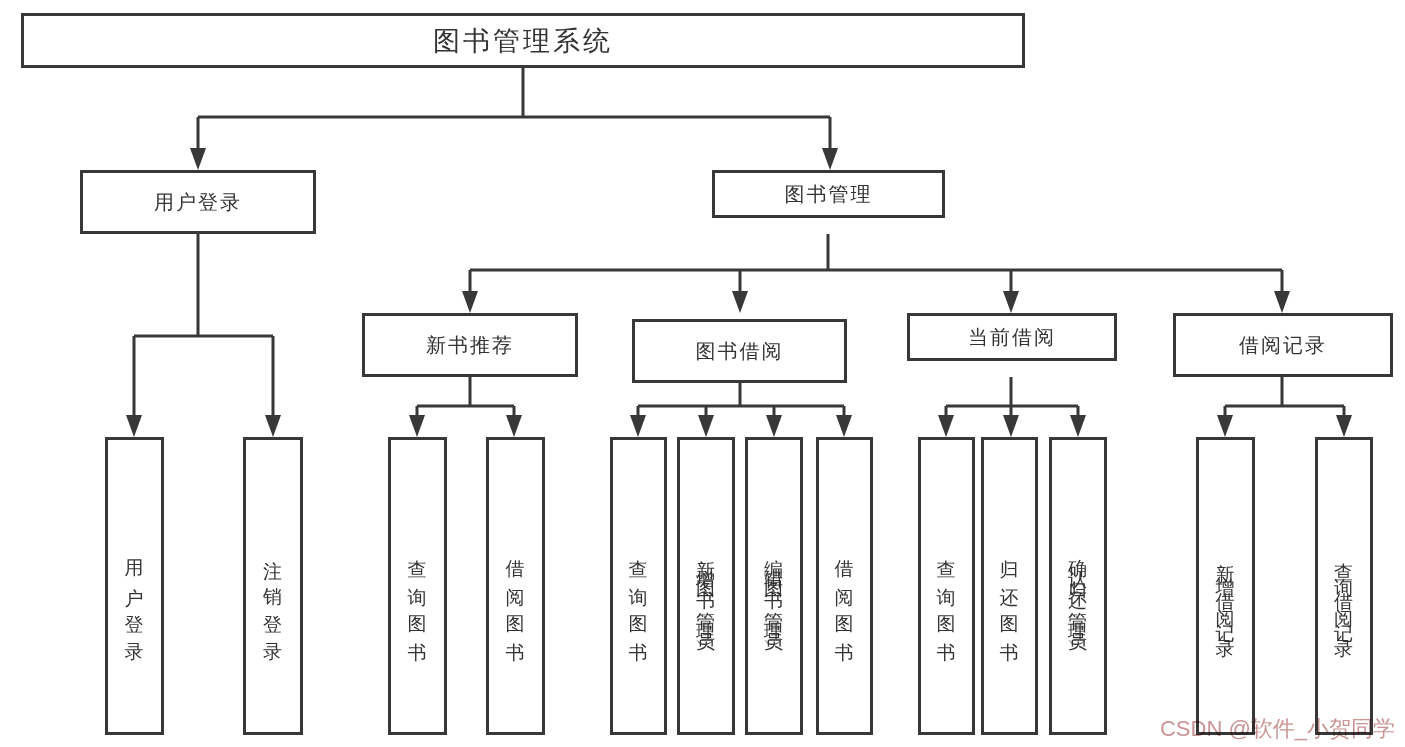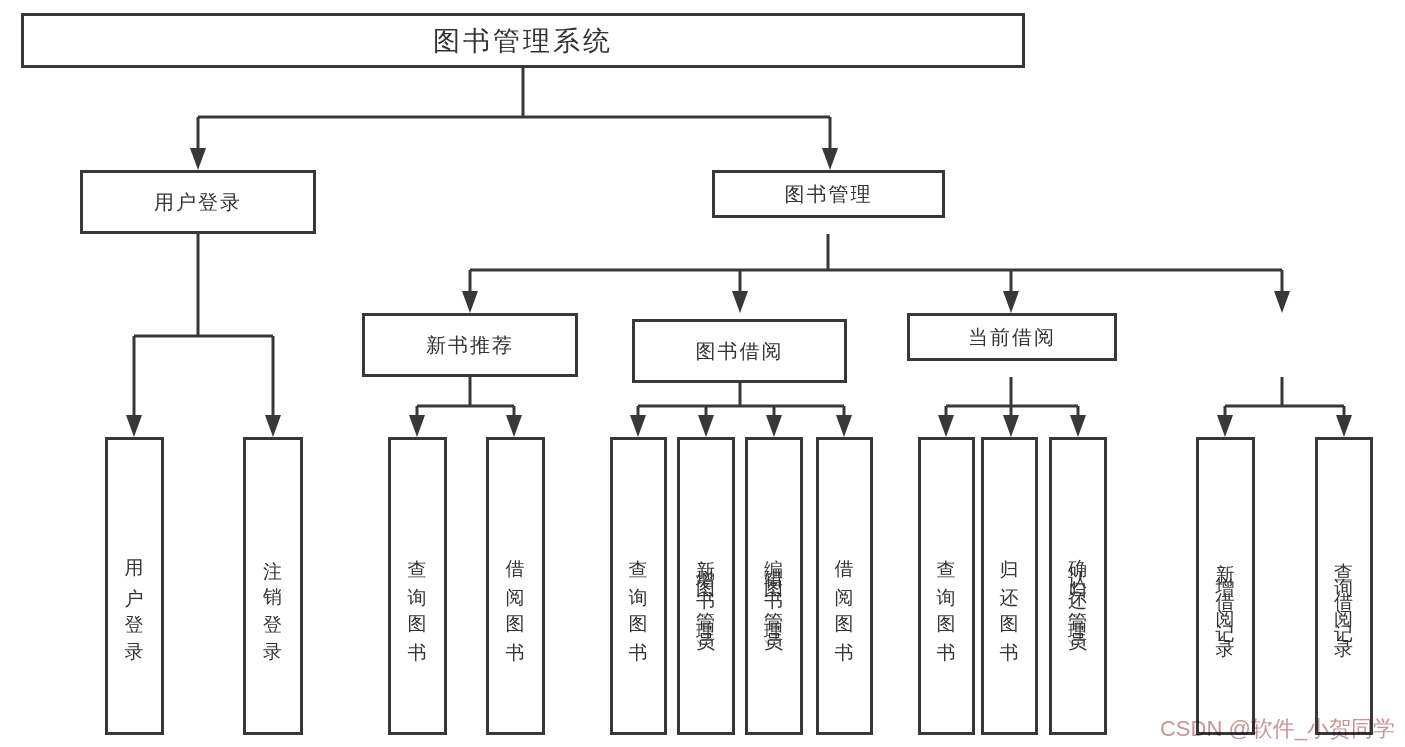--- a/index.html
+++ b/index.html
@@ -110,20 +110,23 @@
 
   <div class="box h" style="left:362px;top:313px;width:216px;height:64px">
     <span>新书推荐</span>
   </div>
   <div class="box h" style="left:632px;top:319px;width:215px;height:64px">
     <span>图书借阅</span>
   </div>
   <div class="box h" style="left:907px;top:313px;width:210px;height:48px">
     <span>当前借阅</span>
   </div>
+  <div class="box h" style="left:1173px;top:313px;width:220px;height:64px">
+    <span>借阅记录</span>
+  </div>
 
   <div class="box v" style="left:105px;top:437px;width:59px;height:298px">
     <span class="ls4">用户登录</span>
   </div>
   <div class="box v" style="left:243px;top:437px;width:60px;height:298px">
     <span class="ls4">注销登录</span>
   </div>
 
   <div class="box v" style="left:388px;top:437px;width:59px;height:298px">
     <span class="ls4">查询图书</span>

